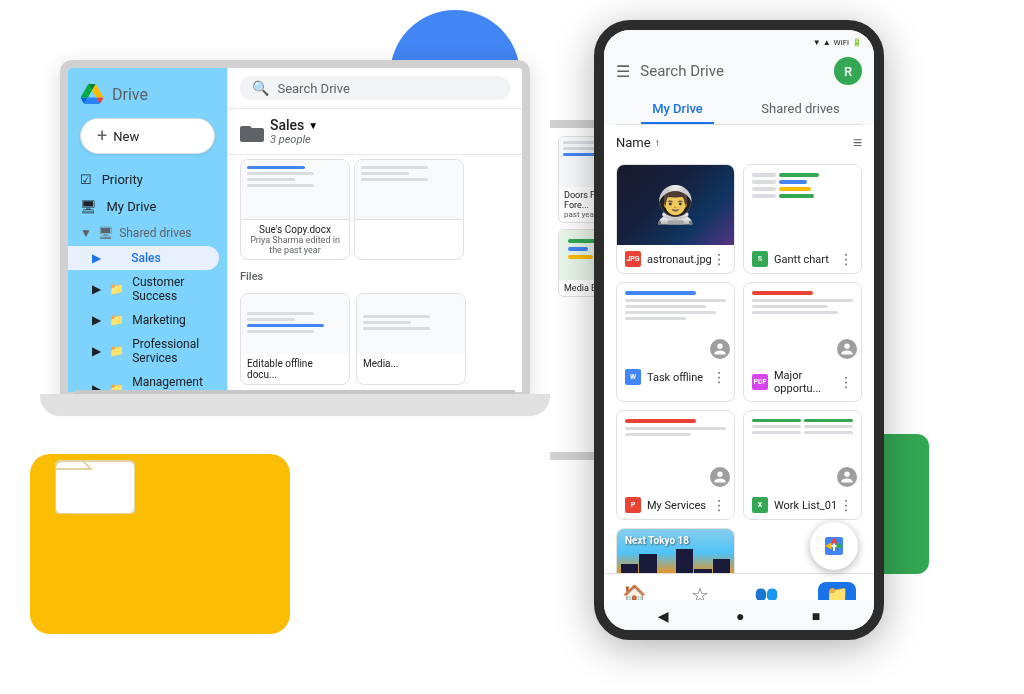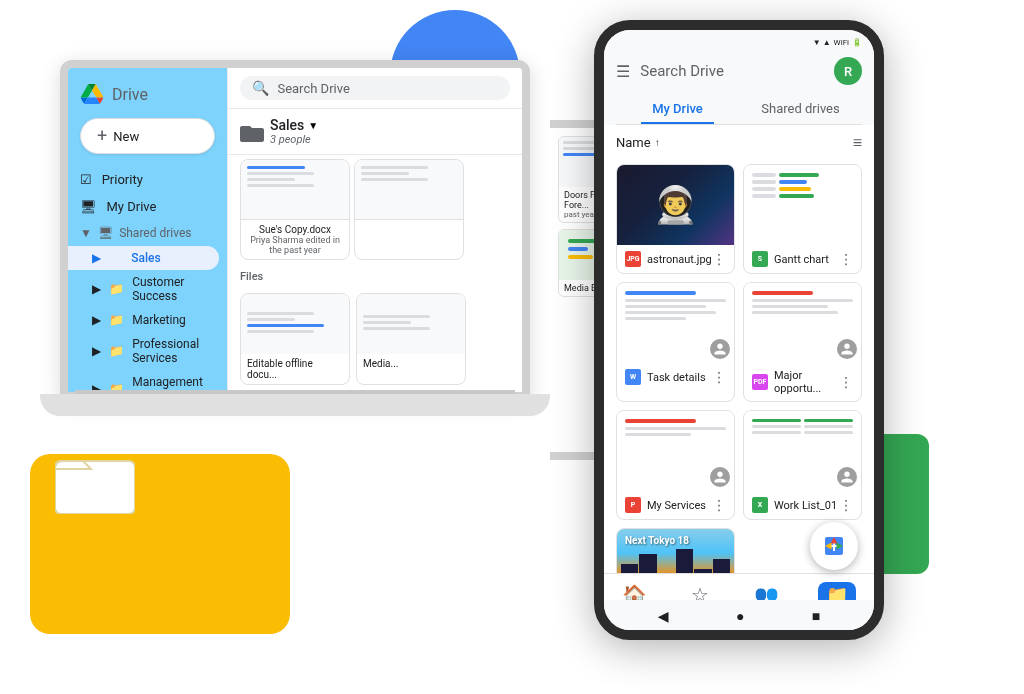--- a/index.html
+++ b/index.html
@@ -870,21 +870,21 @@
               <svg viewBox="0 0 24 24">
                   <path d="M12 12c2.7 0 4.8-2.1 4.8-4.8S14.7 2.4 12 2.4 7.2 4.5 7.2 7.2 9.3 12 12 12zm0 2.4c-3.2 0-9.6 1.6-9.6 4.8v2.4h19.2v-2.4c0-3.2-6.4-4.8-9.6-4.8z"></path>
                 </svg>
             </div>
           </div>
           <div class="phone-file-footer">
             <div class="file-footer-left">
               <div class="file-type-icon" style="background:#4285F4;display:flex;align-items:center;justify-content:center;">
                 <span style="color:#fff;font-size:7px;font-weight:700;">W</span>
               </div>
-              <span class="file-name-text">Task details</span>
+              <span class="file-name-text">Task offline</span>
             </div>
             <span class="more-icon">⋮</span>
           </div>
         </div>
 
         <div class="phone-file-card">
           <div class="phone-file-preview">
             <div style="height:100%;padding:8px;background:#fff;">
               <div style="height:4px;background:#EA4335;width:60%;border-radius:2px;margin-bottom:4px;"></div>
               <div style="height:3px;background:#dadce0;width:100%;border-radius:2px;margin-bottom:3px;"></div>

